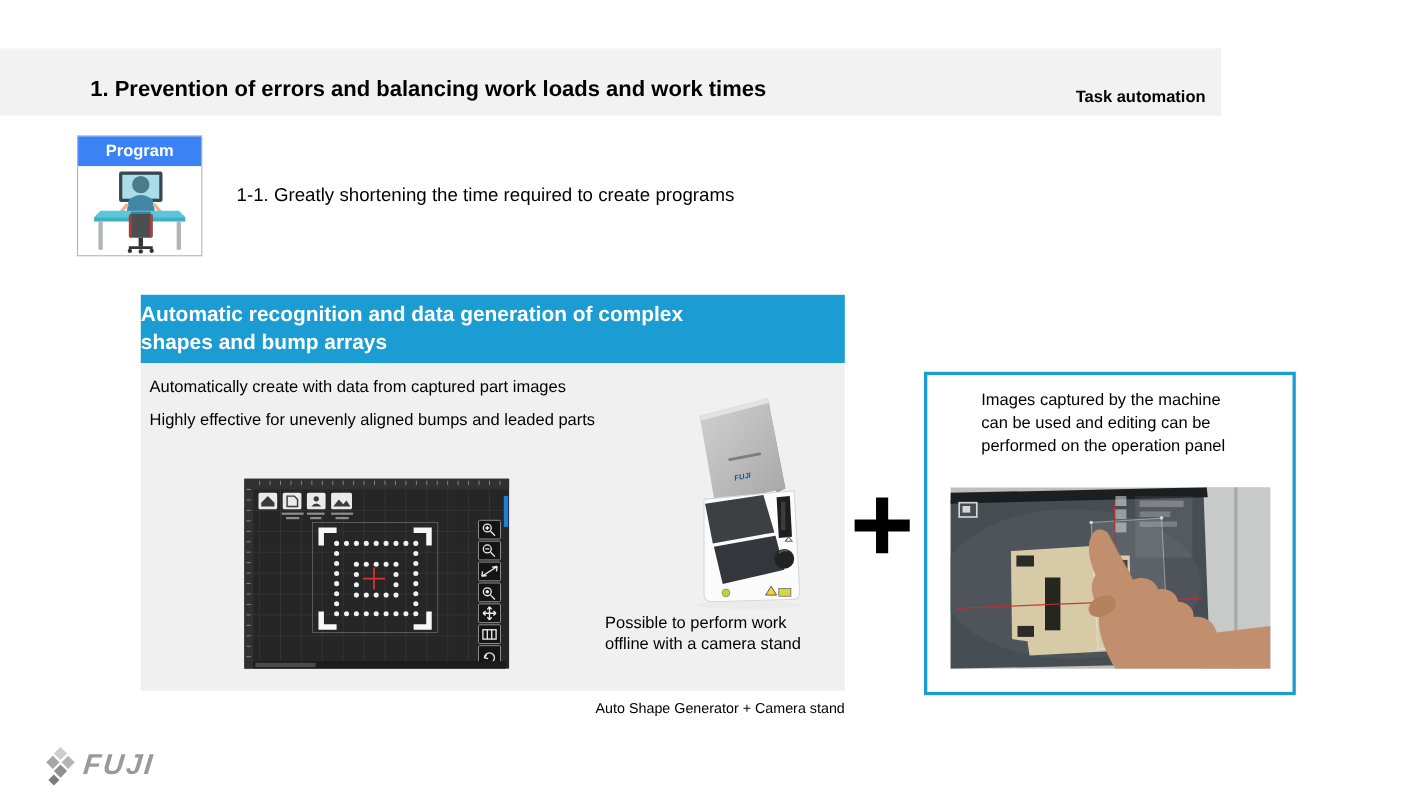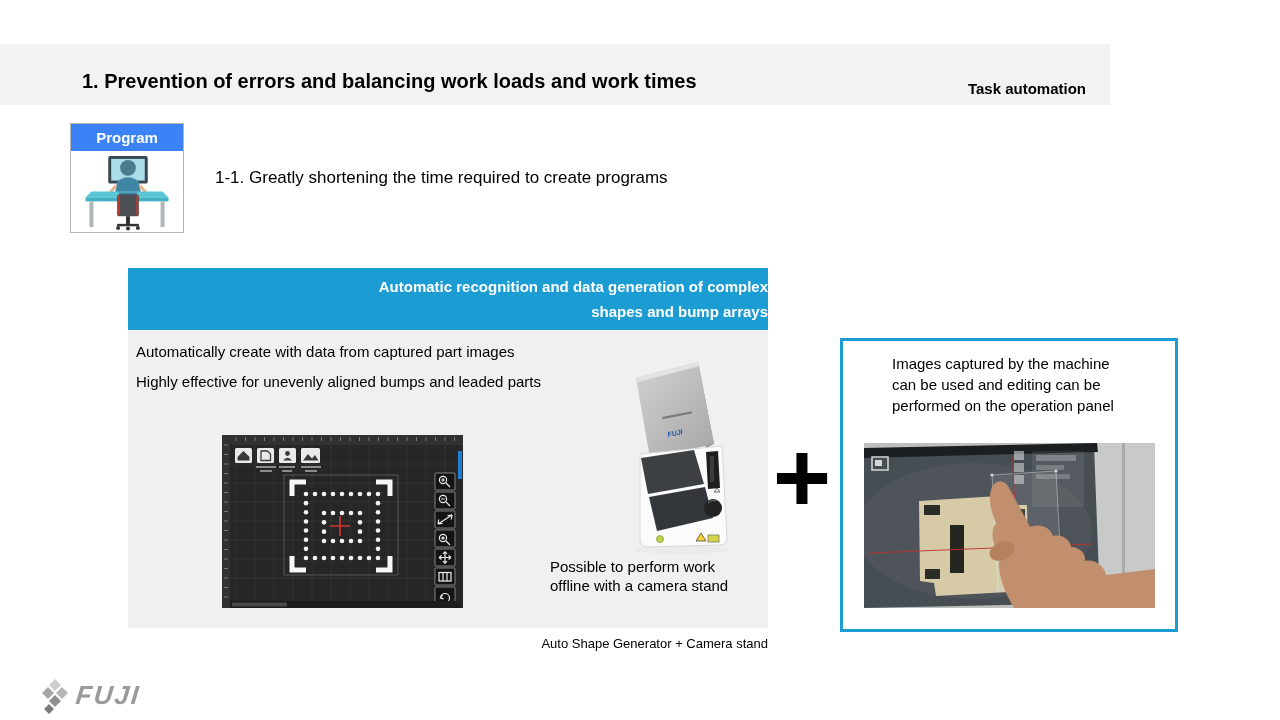--- a/index.html
+++ b/index.html
@@ -2,34 +2,34 @@
 <html><head>
 <meta charset="utf-8">
 <style>
   html,body{margin:0;padding:0;background:#ffffff;}
   .slide{position:relative;width:1280px;height:720px;background:#ffffff;overflow:hidden;
          font-family:"Liberation Sans",sans-serif;color:#000;}
 
   
   .header-bar{position:absolute;left:0;top:44px;width:1110px;height:61px;background:#f2f2f2;}
   .slide-title{position:absolute;left:70px;top:14px;margin:12px;font-size:20px;font-weight:bold;color:#000;}
-  .task-tag{position:absolute;right:24px;bottom:8px;font-size:15px;font-weight:bold;}
+  .task-tag{position:absolute;right:14px;bottom:8px;font-size:15px;font-weight:bold;}
 
   
   .program-box{position:absolute;left:70px;top:123px;width:114px;height:110px;background:#fff;
                border:1px solid #b5b5b5;box-sizing:border-box;}
   .program-header{height:27px;background:#3b82f6;color:#fff;font-size:15px;font-weight:bold;
                   text-align:center;line-height:27px;}
   .program-icon{display:block;margin:1px auto 0 auto;}
 
   .subtitle{position:absolute;left:215px;top:168px;margin:0;font-size:17px;font-weight:normal;}
 
   
   .main-box{position:absolute;left:128px;top:268px;width:640px;}
-  .main-box-header{background:#1b9dd4;color:#fff;font-size:15px;font-weight:bold;text-align:right;
+  .main-box-header{background:#1b9dd4;color:#fff;font-size:19px;font-weight:bold;text-align:left;
                    padding:6px 0;line-height:25px;height:50px;}
   .main-box-body{position:relative;background:#f0f0f0;height:298px;}
   .body-line{position:absolute;left:8px;font-size:15px;white-space:nowrap;}
   .body-line.l1{top:13px;}
   .body-line.l2{top:43px;}
   .software-shot{position:absolute;left:94px;top:105px;}
   .machine-img{position:absolute;left:482px;top:28px;}
   .offline-note{position:absolute;left:422px;top:227px;font-size:15px;line-height:19px;}
   .caption{position:absolute;left:128px;top:636px;width:640px;text-align:right;font-size:13px;}
 

